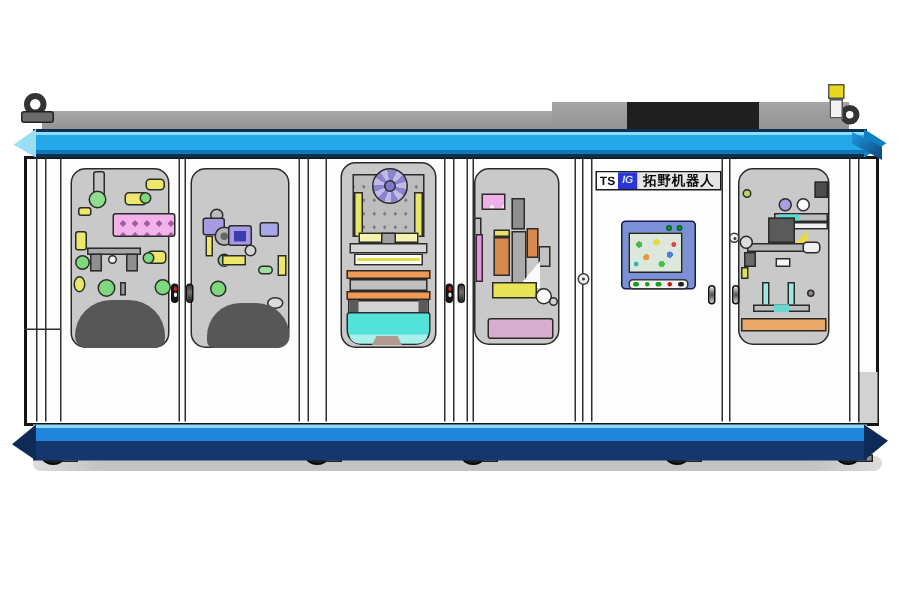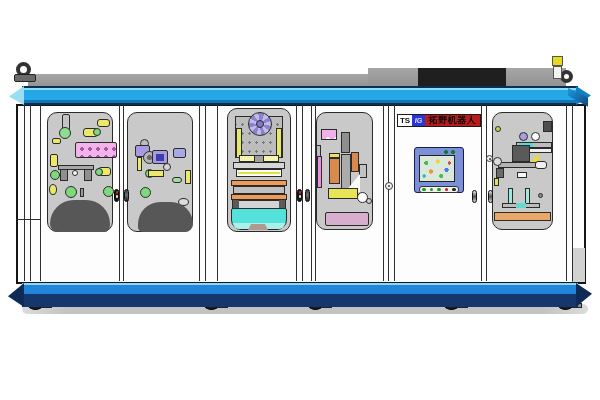--- a/index.html
+++ b/index.html
@@ -59,21 +59,21 @@
   .ring{position:absolute;border-radius:50%;background:#fff;border:4px solid #333;}
   .mount{position:absolute;background:#6a6a6a;border:1px solid #222;border-radius:2px;}
   .ycap{position:absolute;background:#e8d820;border:1px solid #555;}
   .ybody{position:absolute;background:#f2f2f2;border:1px solid #555;}
   
   .plate{left:397px;top:114px;width:84px;height:13px;display:flex;border:1px solid #1a1a1a;
     font-weight:bold;z-index:5;}
   .seg{display:flex;align-items:center;justify-content:center;height:100%;}
   .seg-ts{width:14px;background:#fff;color:#111;font-size:8px;}
   .seg-logo{width:13px;background:#2a35d8;color:#d8e6ff;font-size:7px;font-style:italic;}
-  .seg-name{flex:1;background:#b91c1c;color:#0a0a0a;font-size:9px;letter-spacing:0.5px;white-space:nowrap;overflow:hidden;}
+  .seg-name{flex:1;background:#e5e5e5;color:#0a0a0a;font-size:9px;letter-spacing:0.5px;white-space:nowrap;overflow:hidden;}
   
   .hmi{left:414px;top:147px;width:50px;height:46px;background:#7b90d6;border:1px solid #191955;border-radius:3px;z-index:5;}
   .hmi-screen{left:419px;top:155px;width:36px;height:27px;border:1px solid #222;z-index:6;
     background-color:#dce8dc;
     background-image:
       radial-gradient(circle at 18% 28%,#4db84d 0 2px,transparent 2.2px),
       radial-gradient(circle at 52% 22%,#e8d83a 0 2px,transparent 2.2px),
       radial-gradient(circle at 78% 55%,#4d7de0 0 2px,transparent 2.2px),
       radial-gradient(circle at 32% 62%,#e89a3a 0 2px,transparent 2.2px),
       radial-gradient(circle at 62% 80%,#48c048 0 2px,transparent 2.2px),

